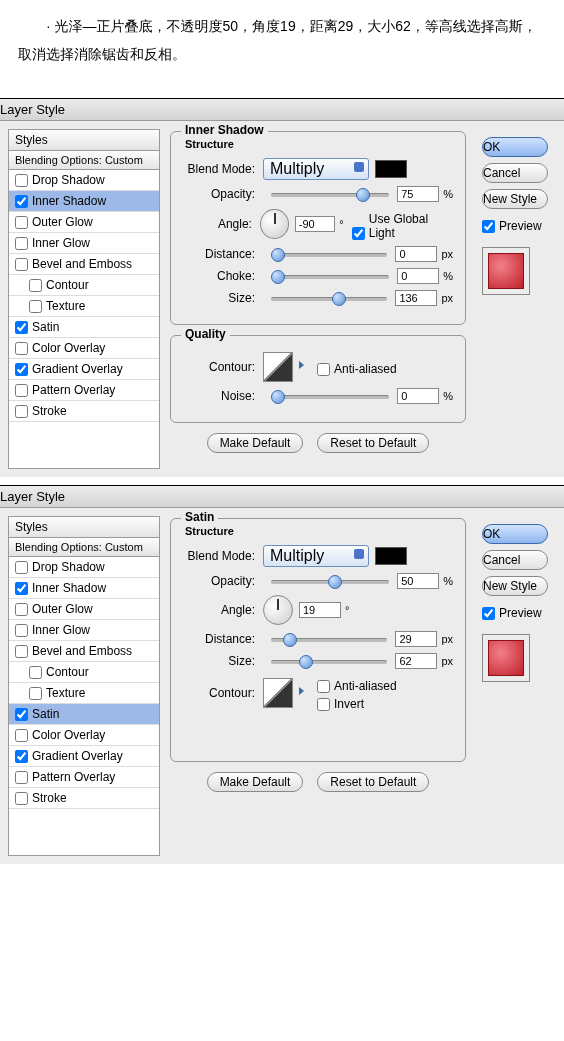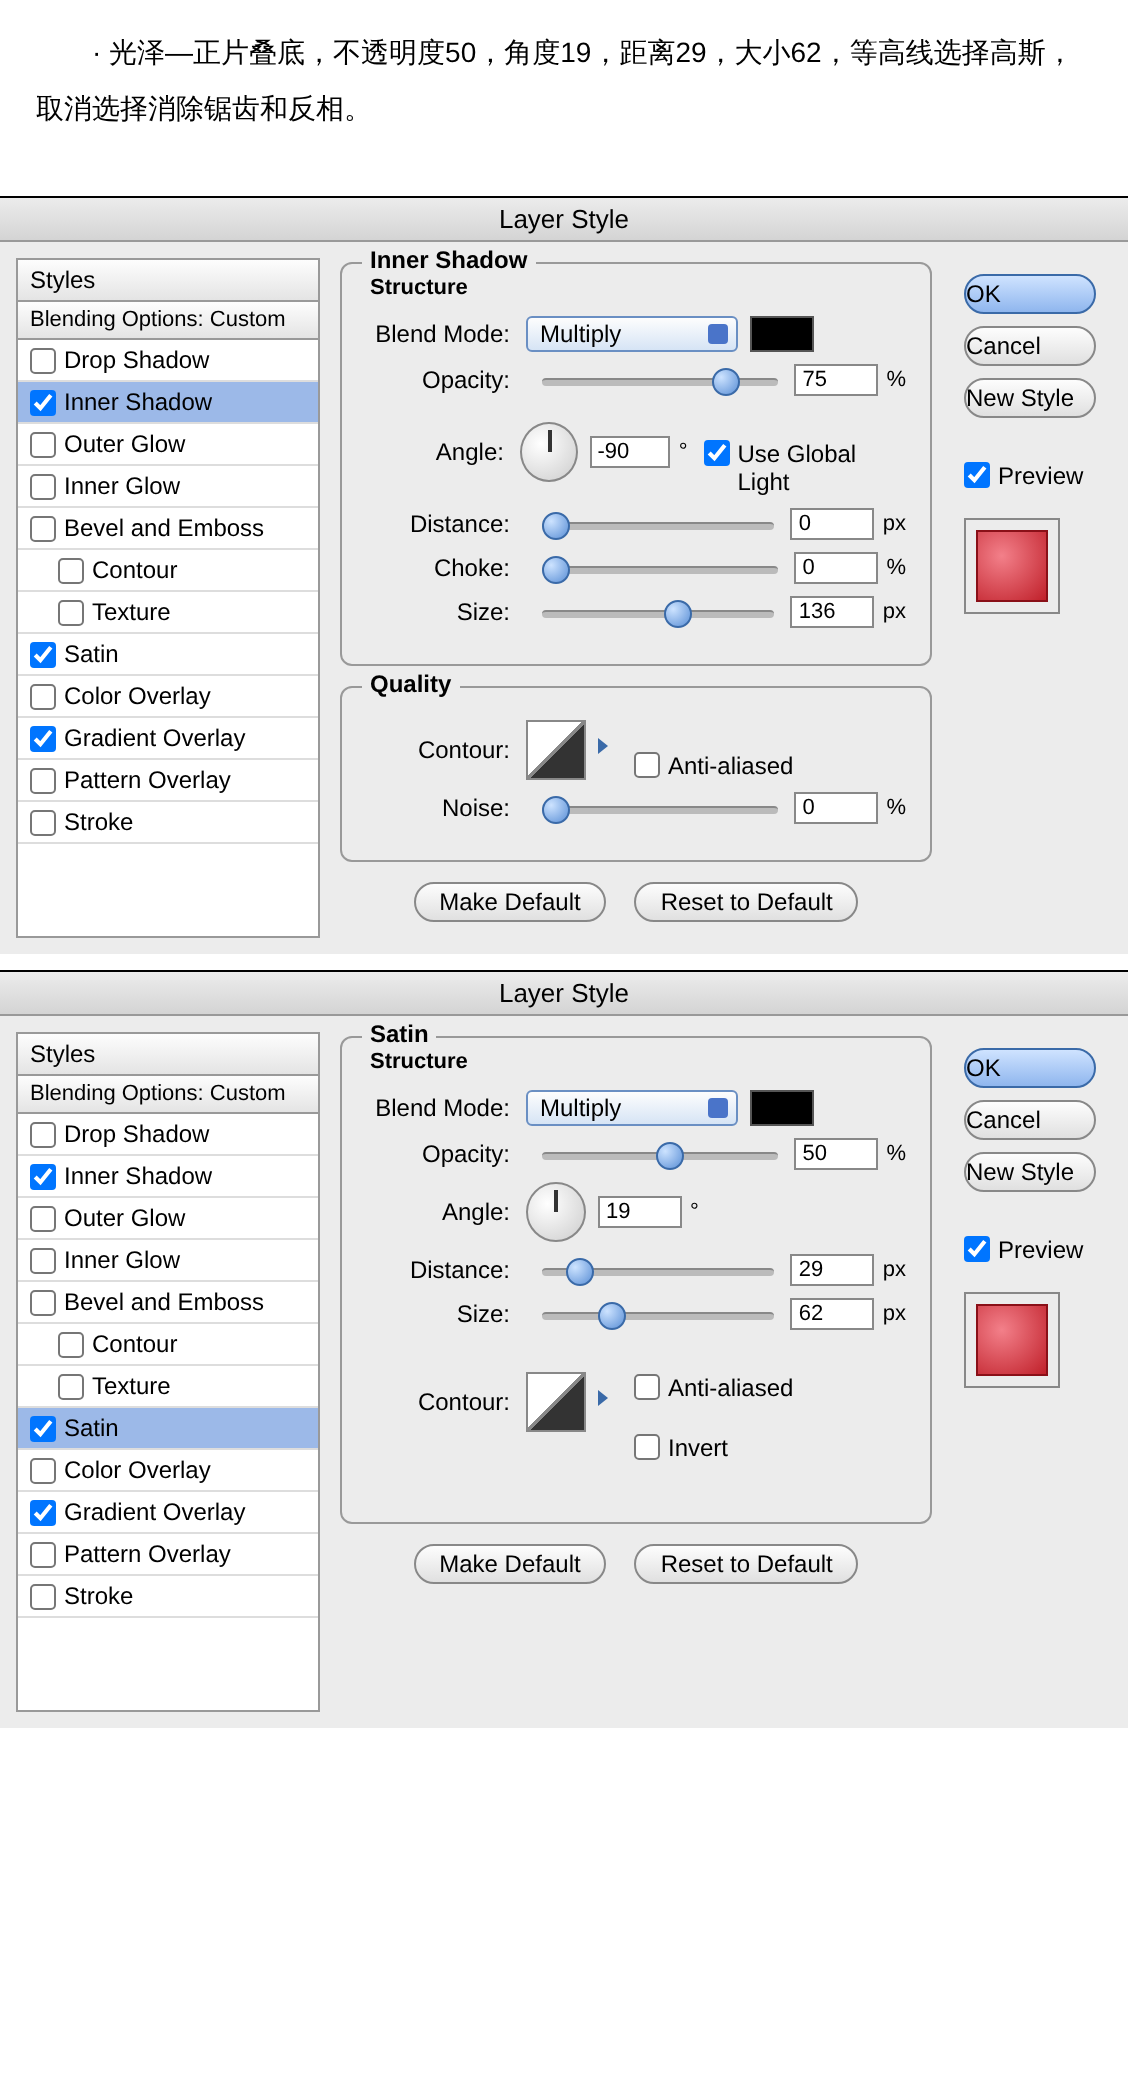--- a/index.html
+++ b/index.html
@@ -1,51 +1,51 @@
 <!DOCTYPE html>
 <html><head>
 <meta charset="utf-8">
 <style>
   body{margin:0;font-family:Arial,"Microsoft YaHei",sans-serif;font-size:14px;background:#fff;color:#000;width:564px}
   .instructions{padding:12px 18px 18px;line-height:2}
   .instructions p{margin:0 0 4px}
   .dialog{border-top:1px solid #000;margin-top:8px}
-  .title-bar{background:linear-gradient(#ececec,#d4d4d4);border-bottom:1px solid #999;text-align:center;padding:3px 0;font-size:13px}
+  .title-bar{background:linear-gradient(#ececec,#d4d4d4);border-bottom:1px solid #999;text-align:left;padding:3px 0;font-size:13px}
   .dialog-body{display:flex;background:#ececec;padding:8px 16px 8px 8px;min-height:340px}
   .styles-panel{width:150px;background:#fff;border:1px solid #999}
   .styles-header{background:linear-gradient(#fdfdfd,#e4e4e4);border-bottom:1px solid #999;padding:3px 6px;font-size:12px}
   .styles-sub{background:linear-gradient(#fdfdfd,#e4e4e4);border-bottom:1px solid #999;padding:3px 6px;font-size:11px;font-weight:normal}
   .style-item{display:flex;align-items:center;gap:4px;padding:3px 6px;font-size:12px;border-bottom:1px solid #ddd;cursor:pointer}
   .style-item.selected{background:#9cb9e8}
   .style-item.indent{padding-left:20px}
   .style-item input{margin:0}
   .settings{flex:1;padding:2px 10px 8px;position:relative}
   .fieldset{border:1px solid #999;border-radius:6px;padding:10px 12px 12px;margin-bottom:10px;position:relative}
   .fieldset .legend{position:absolute;top:-9px;left:10px;background:#ececec;padding:0 4px;font-size:12px;font-weight:bold}
   .fieldset .sublegend{font-size:11px;font-weight:bold;margin:-4px 0 8px 2px}
   .row{display:flex;align-items:center;margin:6px 0;font-size:12px}
   .row .lbl{width:72px;text-align:right;margin-right:8px}
-  .select{background:linear-gradient(#fdfdfd,#d6e4f5);border:1px solid #6a8fc3;border-radius:3px;padding:1px 18px 1px 6px;font-size:12px;position:relative;display:inline-block;min-width:80px}
+  .select{background:linear-gradient(#fdfdfd,#d6e4f5);border:1px solid #6a8fc3;border-radius:3px;padding:1px 18px 1px 6px;font-size:16px;position:relative;display:inline-block;min-width:80px}
   .select::after{content:"";position:absolute;right:4px;top:3px;width:10px;height:10px;background:#4a74c9;border-radius:2px}
   .swatch{width:30px;height:16px;background:#000;border:1px solid #555;margin-left:6px}
   .slider-track{position:relative;flex:1;height:14px;margin:0 8px}
   .slider-track::before{content:"";position:absolute;left:0;right:0;top:6px;height:3px;background:#bbb;border-radius:2px;border-top:1px solid #888}
   .thumb{position:absolute;top:1px;width:12px;height:12px;background:radial-gradient(circle at 30% 30%,#cde3ff,#5a8fd6);border:1px solid #3a6aa8;border-radius:50%}
   .num{width:34px;border:1px solid #888;background:#fff;font-size:11px;padding:1px 3px;text-align:left}
   .unit{margin-left:4px;font-size:11px}
   .dial{width:28px;height:28px;border:1px solid #888;border-radius:50%;background:radial-gradient(circle at 35% 35%,#fff,#ccc);position:relative;margin-right:6px}
   .dial::after{content:"";position:absolute;width:2px;height:11px;background:#333;left:13px;top:3px;transform-origin:bottom center}
   .contour-swatch{width:28px;height:28px;border:1px solid #888;background:linear-gradient(135deg,#fff 0 48%,#888 48% 52%,#333 52% 100%);position:relative}
   .contour-swatch::after{content:"";position:absolute;right:-12px;top:8px;border-left:5px solid #3a6aa8;border-top:4px solid transparent;border-bottom:4px solid transparent}
   .btn{background:linear-gradient(#fdfdfd,#e0e0e0);border:1px solid #888;border-radius:10px;padding:2px 12px;font-size:12px;cursor:pointer}
   .btn-row{display:flex;gap:14px;justify-content:center;margin-top:6px}
   .right-col{width:66px;padding:8px 0 0 6px;display:flex;flex-direction:column;gap:6px;align-items:flex-start}
   .right-col .btn{width:64px;border-radius:10px;padding:2px 0}
   .right-col .btn.primary{background:linear-gradient(#cfe3ff,#8fb6ee);border-color:#3a6aa8}
-  .chk{display:flex;align-items:flex-start;gap:4px;font-size:12px;margin-top:16px}
+  .chk{display:flex;align-items:flex-end;gap:4px;font-size:12px;margin-top:4px}
   .preview-box{width:46px;height:46px;border:1px solid #888;background:#ececec;display:flex;align-items:center;justify-content:center;margin-top:8px}
   .preview-box .inner{width:34px;height:34px;background:radial-gradient(circle at 35% 35%,#f3808a,#c0202a);border:1px solid #8a1018}
   .chk input{margin:0}
 </style>
 </head>
 <body>
 
 <div class="instructions">
   <p style="text-indent:28px">· 光泽—正片叠底，不透明度50，角度19，距离29，大小62，等高线选择高斯，取消选择消除锯齿和反相。</p>
 </div>

